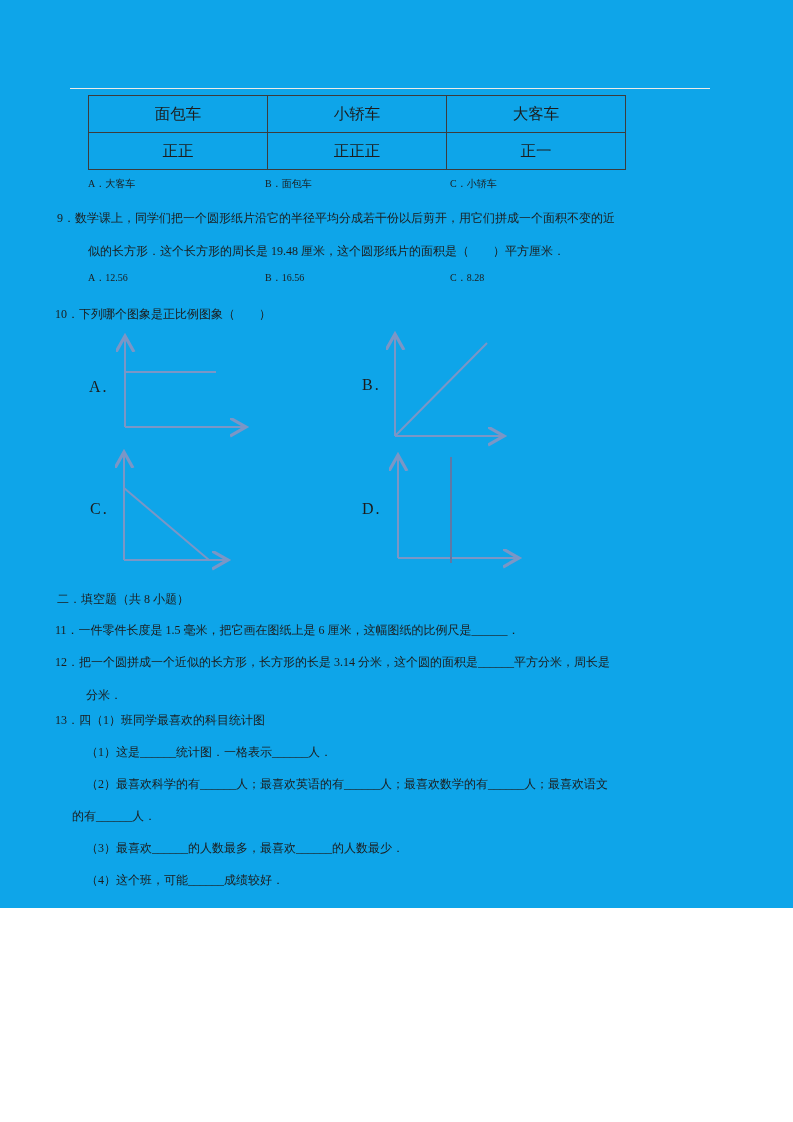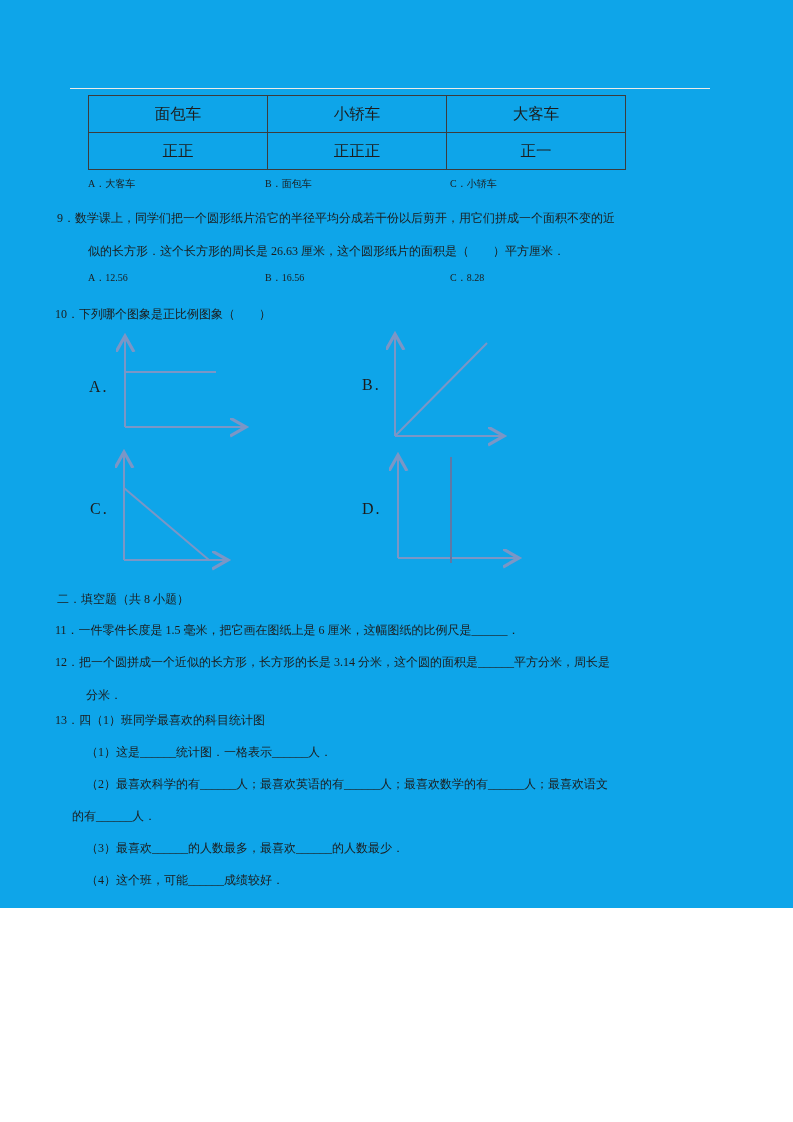--- a/index.html
+++ b/index.html
@@ -76,21 +76,21 @@
         <td>正一</td>
       </tr>
     </tbody>
   </table>
 
   <span class="opt" style="left:88px;  top:177px;">A．大客车</span>
   <span class="opt" style="left:265px; top:177px;">B．面包车</span>
   <span class="opt" style="left:450px; top:177px;">C．小轿车</span>
 
   <div class="line" style="left:57px; top:208px;">9．数学课上，同学们把一个圆形纸片沿它的半径平均分成若干份以后剪开，用它们拼成一个面积不变的近</div>
-  <div class="line" style="left:88px; top:241px;">似的长方形．这个长方形的周长是 26.63 厘米，这个圆形纸片的面积是（　　）平方厘米．</div>
+  <div class="line" style="left:88px; top:241px;">似的长方形．这个长方形的周长是 19.48 厘米，这个圆形纸片的面积是（　　）平方厘米．</div>
   <span class="opt" style="left:88px;  top:271px;">A．12.56</span>
   <span class="opt" style="left:265px; top:271px;">B．16.56</span>
   <span class="opt" style="left:450px; top:271px;">C．8.28</span>
 
   <div class="line" style="left:55px; top:304px;text-align:center;">10．下列哪个图象是正比例图象（　　）</div>
 
   <span class="graph-label" style="left:89px; top:378px;">A.</span>
   <svg class="graph-svg" style="left:80px; top:322px;" width="185" height="115" viewBox="0 0 185 115">
     <defs>
       <marker id="arwA" markerWidth="12" markerHeight="12" refX="8" refY="4.5" orient="auto">

